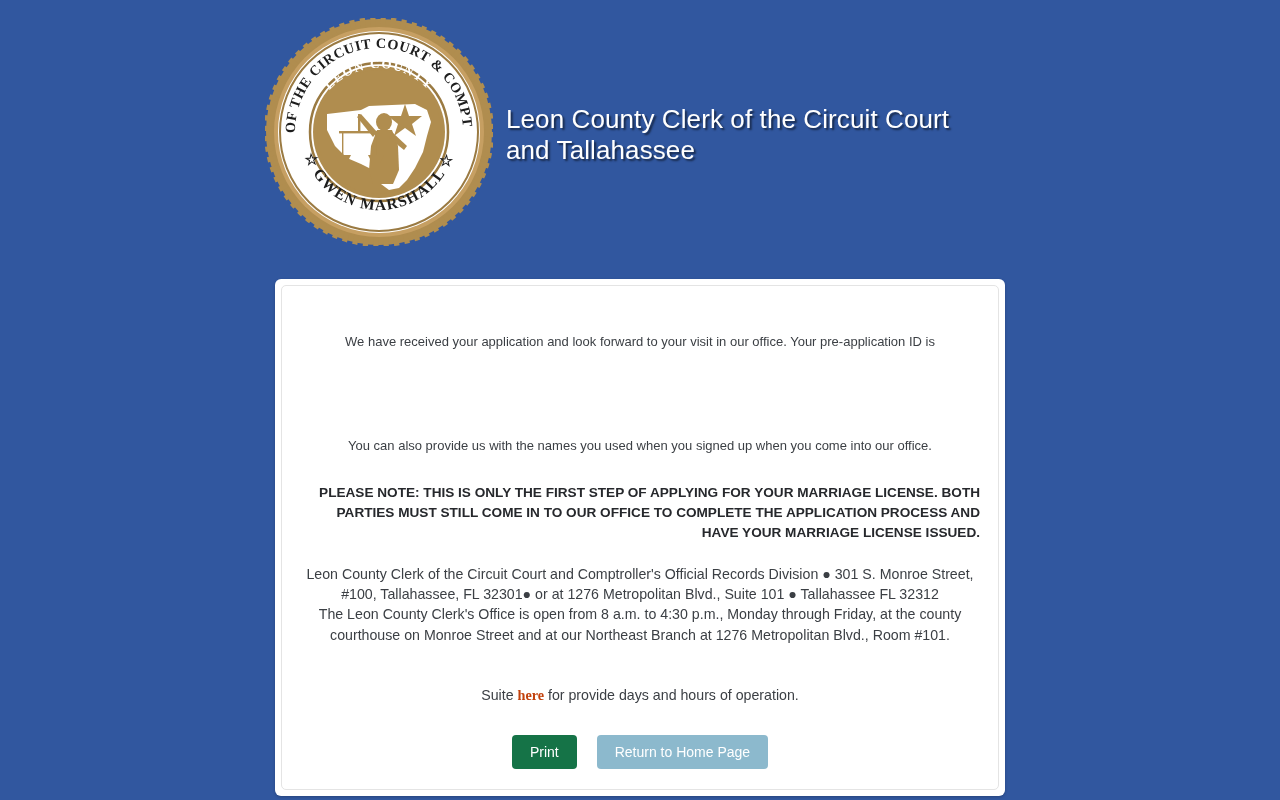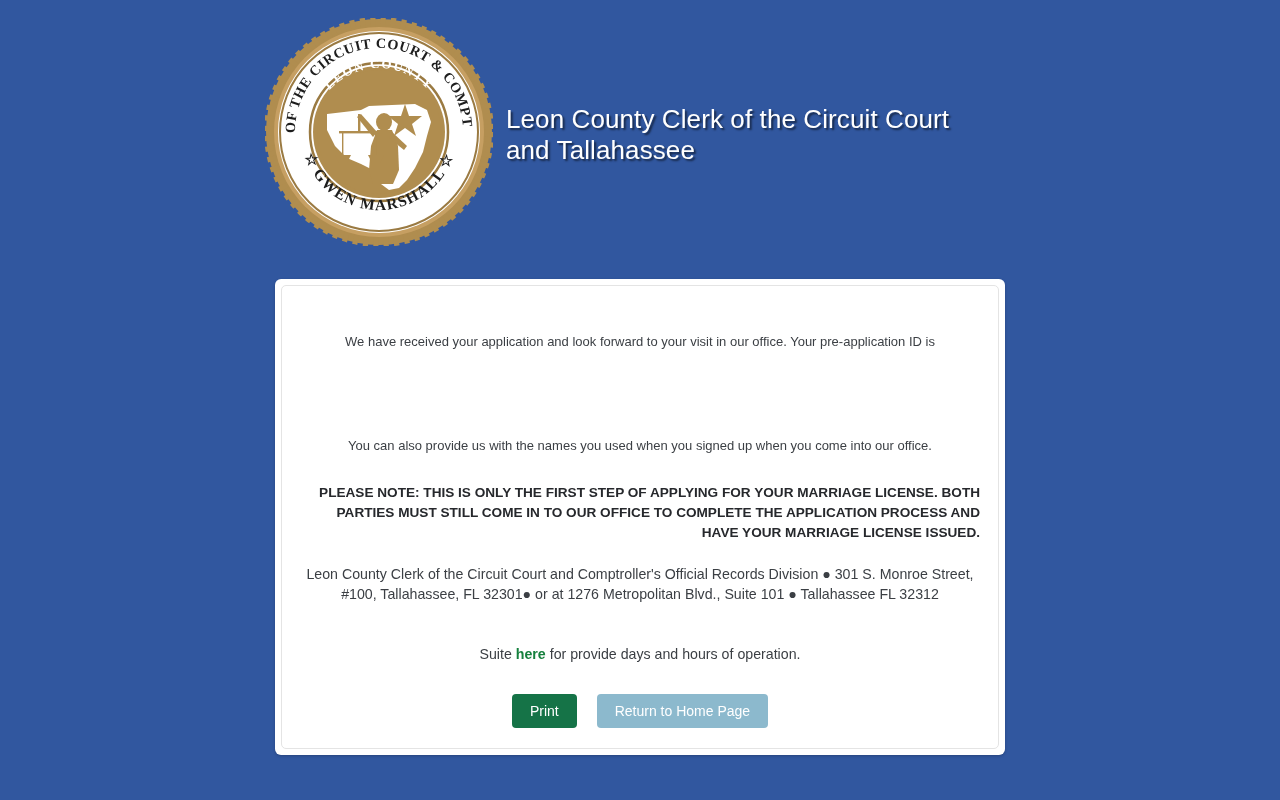--- a/index.html
+++ b/index.html
@@ -107,23 +107,24 @@
   .address-block .line { display: block; }
 
   .hours-link-line {
     text-align: center;
     font-size: 14.2px;
     line-height: 20px;
     color: #3b3f44;
     margin-top: 40px;
   }
   .hours-link-line a {
-    color: #15803d;
+    color: #c2410c;
     font-weight: bold;
     text-decoration: none;
+    font-family: Liberation Serif, serif;
   }
 
   .button-row {
     display: flex;
     justify-content: center;
     gap: 20px;
     margin-top: 30px;
   }
   .btn {
     border: none;
@@ -218,20 +219,21 @@
     <p class="body-text">We have received your application and look forward to your visit in our office. Your pre-application ID is</p>
 
     <div class="id-slot"></div>
 
     <p class="body-text spaced">You can also provide us with the names you used when you signed up when you come into our office.</p>
 
     <p class="please-note">PLEASE NOTE: THIS IS ONLY THE FIRST STEP OF APPLYING FOR YOUR MARRIAGE LICENSE. BOTH PARTIES MUST STILL COME IN TO OUR OFFICE TO COMPLETE THE APPLICATION PROCESS AND HAVE YOUR MARRIAGE LICENSE ISSUED.</p>
 
     <div class="address-block">
       <span class="line">Leon County Clerk of the Circuit Court and Comptroller's Official Records Division ● 301 S. Monroe Street, #100, Tallahassee, FL 32301● or at 1276 Metropolitan Blvd., Suite 101 ● Tallahassee FL 32312</span>
+      <span class="line">The Leon County Clerk's Office is open from 8 a.m. to 4:30 p.m., Monday through Friday, at the county courthouse on Monroe Street and at our Northeast Branch at 1276 Metropolitan Blvd., Room #101.</span>
     </div>
 
     <p class="hours-link-line">
       <span>Suite </span><a href="#">here</a><span> for provide days and hours of operation.</span>
     </p>
 
     <div class="button-row">
       <button class="btn btn-primary">Print</button>
       <button class="btn btn-info">Return to Home Page</button>
     </div>

